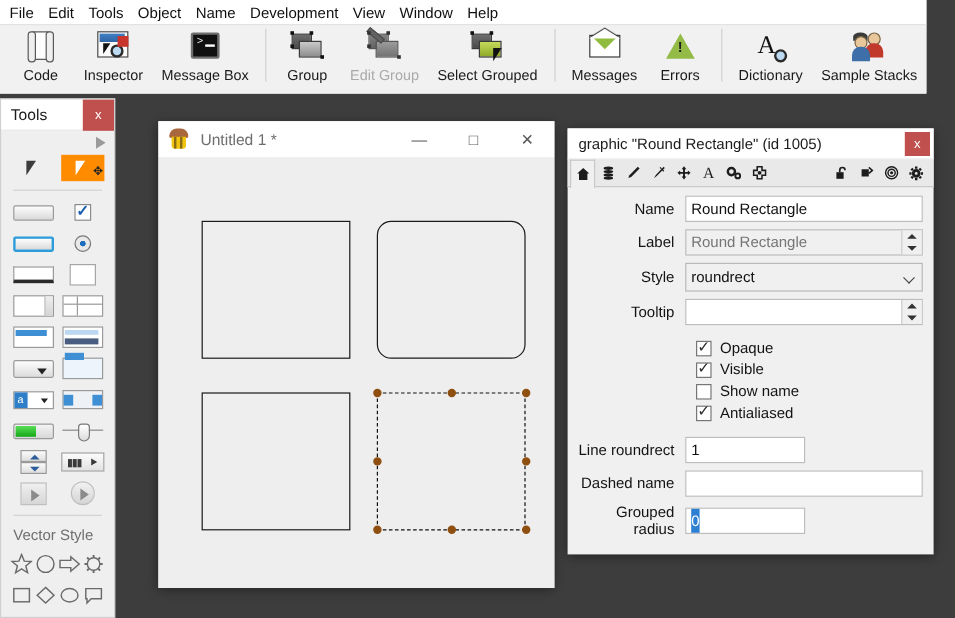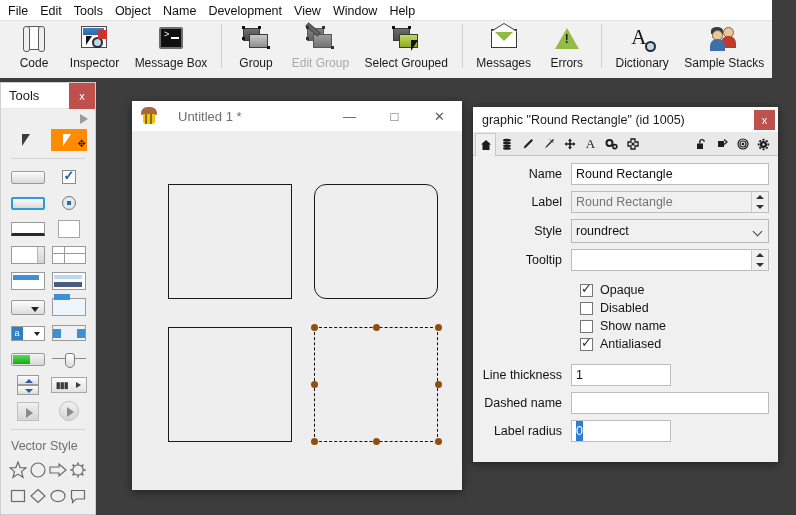--- a/index.html
+++ b/index.html
@@ -209,21 +209,21 @@
     background:#eeeeee; box-shadow:0 2px 9px rgba(0,0,0,.45); z-index:6;
   }
   #doc-titlebar{ height:30px; background:#ffffff; display:flex; align-items:center; position:relative;}
   #doc-icon{ width:18px;height:18px; margin-left:8px; position:relative;}
   .muffin-top{ position:absolute; left:1px; top:0px; width:16px;height:8px; background:#a8673d;
     border-radius:8px 8px 2px 2px;}
   .muffin-bot{ position:absolute; left:3px; top:7px; width:12px;height:10px; background:#f1c40f;
     border-radius:0 0 3px 3px; overflow:hidden;}
   .muffin-bot:before{ content:""; position:absolute; left:2px; top:0; width:2px;height:10px; background:#8a6d12;}
   .muffin-bot:after{ content:""; position:absolute; left:7px; top:0; width:2px;height:10px; background:#8a6d12;}
-  #doc-title{ font-size:13px; color:#6d6d6d; margin-left:20px;}
+  #doc-title{ font-size:13px; color:#6d6d6d; margin-left:9px;}
   .win-ctrl{ width:45px; height:30px; display:flex; align-items:center; justify-content:center;
     color:#5b5b5b; font-size:13px; cursor:default;}
   #doc-ctrls{ position:absolute; right:0; top:0; display:flex;}
   #doc-canvas{ position:absolute; left:0; top:30px; width:330px; height:359px; background:#eeeeee;}
 
   .shape{ position:absolute; }
   .shape.rect{ border:1px solid #1a1a1a; }
   .shape.round{ border:1px solid #1a1a1a; border-radius:12px; }
   .shape.selected{ border:1px dashed #111; }
   .handle{ position:absolute; width:7px;height:7px; border-radius:50%; background:#8f4f10; }
@@ -755,50 +755,50 @@
       </div>
     </div>
 
     <div style="height:6px"></div>
 
     <div class="cbrow">
       <div class="cbox on"></div>
       <div class="cblabel">Opaque</div>
     </div>
     <div class="cbrow">
-      <div class="cbox"></div>
-      <div class="cblabel">Disabled</div>
+      <div class="cbox on"></div>
+      <div class="cblabel">Visible</div>
     </div>
     <div class="cbrow">
       <div class="cbox"></div>
       <div class="cblabel">Show name</div>
     </div>
     <div class="cbrow">
       <div class="cbox on"></div>
       <div class="cblabel">Antialiased</div>
     </div>
 
     <div style="height:9px"></div>
 
     <div class="frow">
-      <div class="flabel">Line thickness</div>
+      <div class="flabel">Line roundrect</div>
       <div class="fctl">
         <input class="finput small" value="1" style="">
       </div>
     </div>
 
     <div class="frow">
       <div class="flabel">Dashed name</div>
       <div class="fctl">
         <input class="finput" value="" style="">
       </div>
     </div>
 
     <div class="frow">
-      <div class="flabel">Label radius</div>
+      <div class="flabel">Grouped radius</div>
       <div class="fctl">
         <div class="finput small" style="display:flex;align-items:center;">
           <span class="sel-text">0</span>
         </div>
       </div>
     </div>
 
   </div>
 </div>
 

